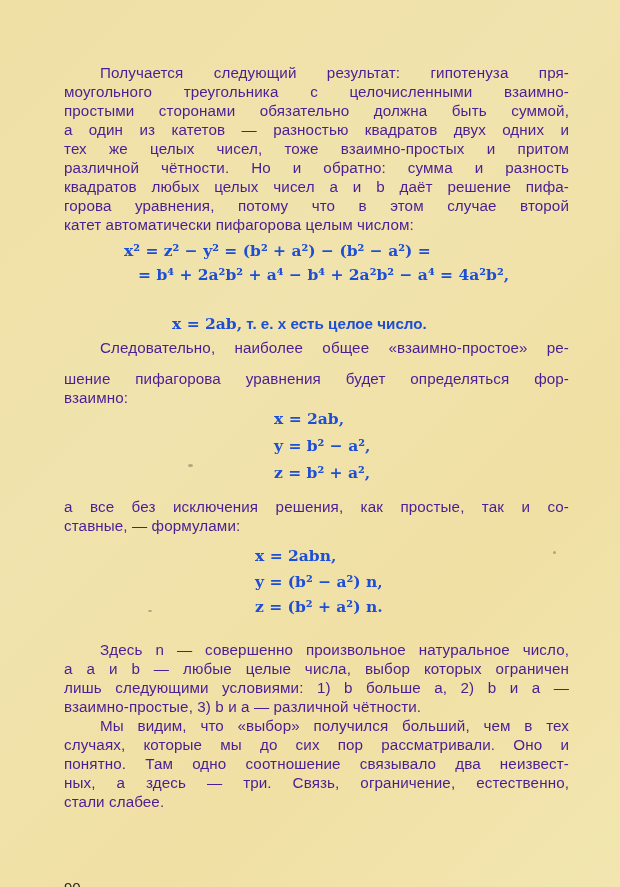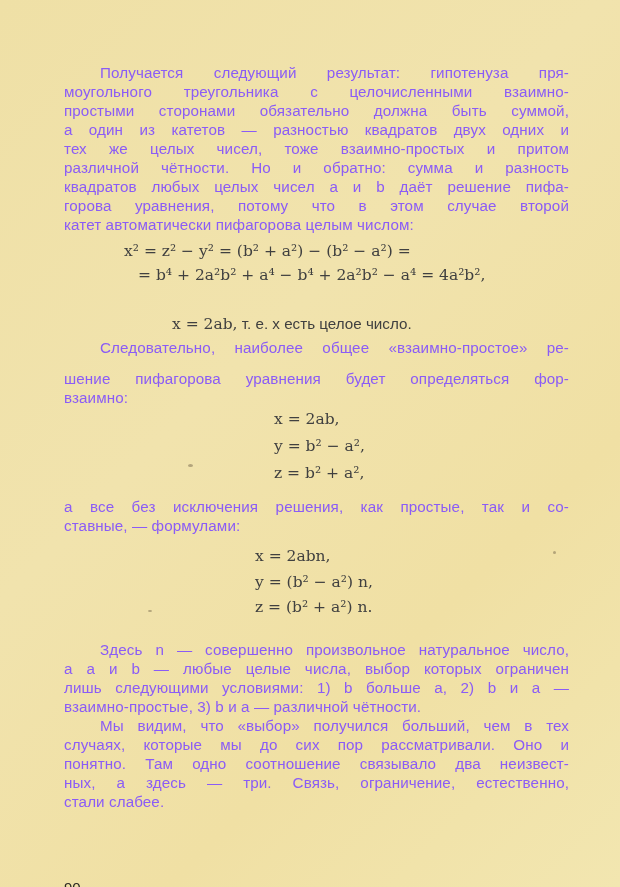--- a/index.html
+++ b/index.html
@@ -9,28 +9,28 @@
     font-family: "DejaVu Serif", serif;
     color:#2a2620;
     position:relative;
   }
   .page { position:absolute; left:0; top:0; width:620px; height:887px; }
   .line {
     position:absolute; left:64px; width:505px;
     font-family: "Liberation Sans", sans-serif;
     font-size:15.2px; line-height:18px;
     white-space:nowrap; letter-spacing:0.1px;
-    color:#8b5cf6;
+    color:#4c1d95;
   }
   .just { text-align:justify; text-align-last:justify; }
   .indent { left:100px; width:469px; }
   .math {
     position:absolute;
     font-family: "DejaVu Serif", serif;
-    font-size:15.5px; line-height:18px; white-space:nowrap; color:#404040;
+    font-size:15.5px; line-height:18px; white-space:nowrap; color:#1d4ed8;font-weight:bold;
   }
   .pagenum {
     position:absolute; left:64px; top:848px;
     font-family:"Liberation Sans", sans-serif; font-size:15px; color:#2d2924;margin-top:31px;
   }
   .speck { position:absolute; background:#8a7b5c; border-radius:50%; opacity:0.6; }
 </style>
 </head>
 <body>
 

